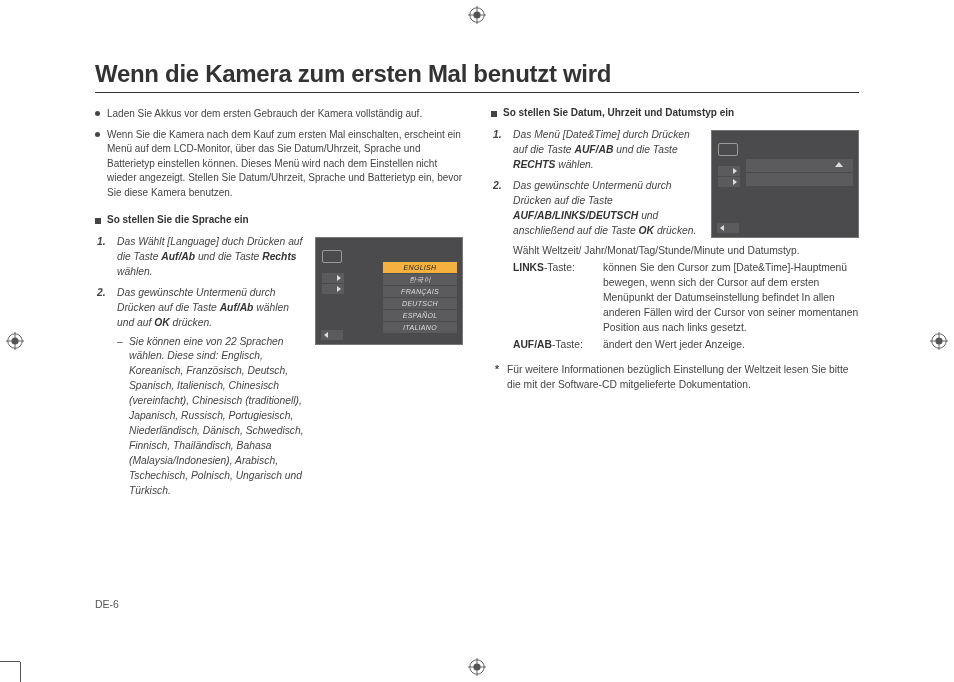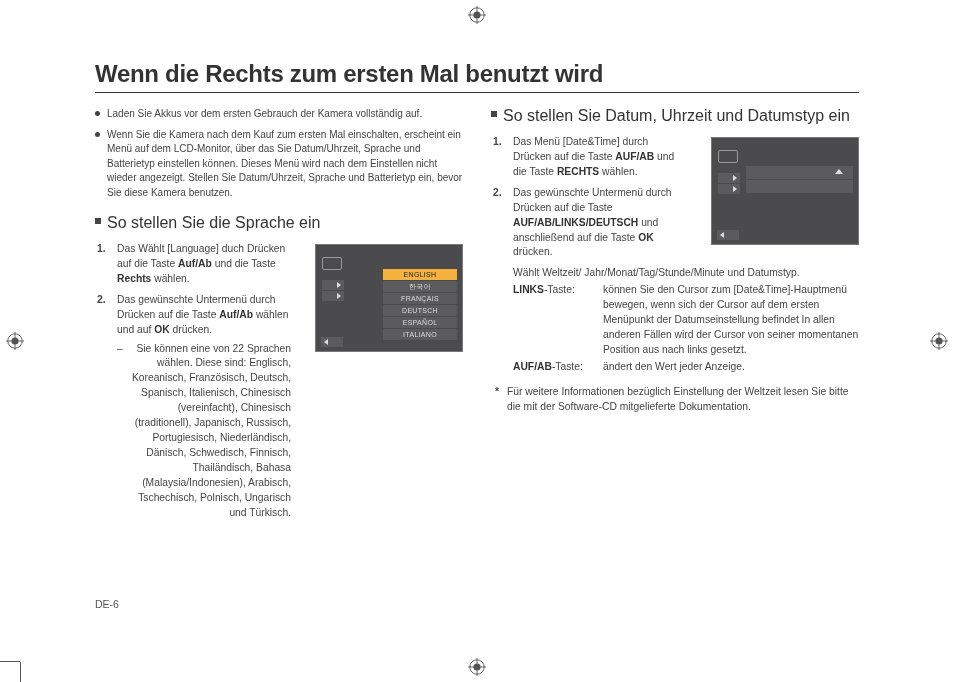--- a/index.html
+++ b/index.html
@@ -51,38 +51,38 @@
     flex: 1;
   }
   .col { flex: 1; }
   .bullet-list { list-style: none; font-size: 10px; line-height: 1.45; color: #444; }
   .bullet-list > li { position: relative; padding-left: 12px; margin-bottom: 6px; }
   .bullet-list > li::before {
     content: ""; position: absolute; left: 0; top: 4px;
     width: 5px; height: 5px; background: #444; border-radius: 50%;
   }
   .section-head {
-    font-size: 16px; color: #333; margin: 14px 0 10px 0;
-    position: relative; padding-left: 12px; font-weight: normal;
+    font-size: 10px; color: #333; margin: 14px 0 10px 0;
+    position: relative; padding-left: 12px; font-weight: bold;
   }
   .section-head::before {
     content: ""; position: absolute; left: 0; top: 4px;
     width: 6px; height: 6px; background: #444;
   }
   ol.steps { list-style: none; counter-reset: step; font-size: 10.3px; line-height: 1.45; color: #444; padding-left: 18px; }
   ol.steps > li { position: relative; padding-left: 4px; margin-bottom: 6px; }
   ol.steps > li::before {
     counter-increment: step;
     content: counter(step) ".";
     position: absolute; left: -16px; top: 0; font-weight: bold;
   }
-  .sub-dash { list-style: none; padding-left: 12px; margin-top: 4px; text-align: right; }
+  .sub-dash { list-style: none; padding-left: 12px; margin-top: 4px; }
   .sub-dash > li { position: relative; padding-left: 0; }
   .sub-dash > li::before { content: "–"; position: absolute; left: -12px; }
-  .step-with-screen { display: flex; gap: 24px; align-items: flex-start; }
+  .step-with-screen { display: flex; gap: 10px; align-items: flex-start; font-style: italic; }
   .step-text { flex: 1; }
   .lcd {
     width: 148px; height: 108px; background: #4b4b4d;
     border: 1px solid #777; flex-shrink: 0;
     position: relative; font-size: 7px; color: #ccc;
     margin-top: 2px;
   }
   .lcd-side {
     position: absolute; top: 12px; left: 6px; width: 24px;
   }
@@ -165,21 +165,21 @@
     <svg viewBox="0 0 20 20">
       <circle cx="10" cy="10" r="8" fill="none" stroke="#555" stroke-width="1"></circle>
       <circle cx="10" cy="10" r="4" fill="#555"></circle>
       <line x1="10" y1="0" x2="10" y2="20" stroke="#555"></line>
       <line x1="0" y1="10" x2="20" y2="10" stroke="#555"></line>
     </svg>
   </div>
 <div class="crop-corner crop-bl"></div>
 
 <div class="page">
-  <h1>Wenn die Rechts zum ersten Mal benutzt wird</h1>
+  <h1>Wenn die Kamera zum ersten Mal benutzt wird</h1>
 
   <div class="columns">
 
     <div class="col">
       <ul class="bullet-list">
         <li>Laden Sie Akkus vor dem ersten Gebrauch der Kamera vollständig auf.</li>
         <li>Wenn Sie die Kamera nach dem Kauf zum ersten Mal einschalten, erscheint ein Menü auf dem LCD-Monitor, über das Sie Datum/Uhrzeit, Sprache und Batterietyp einstellen können. Dieses Menü wird nach dem Einstellen nicht wieder angezeigt. Stellen Sie Datum/Uhrzeit, Sprache und Batterietyp ein, bevor Sie diese Kamera benutzen.</li>
       </ul>
 
       <div class="section-head">So stellen Sie die Sprache ein</div>

